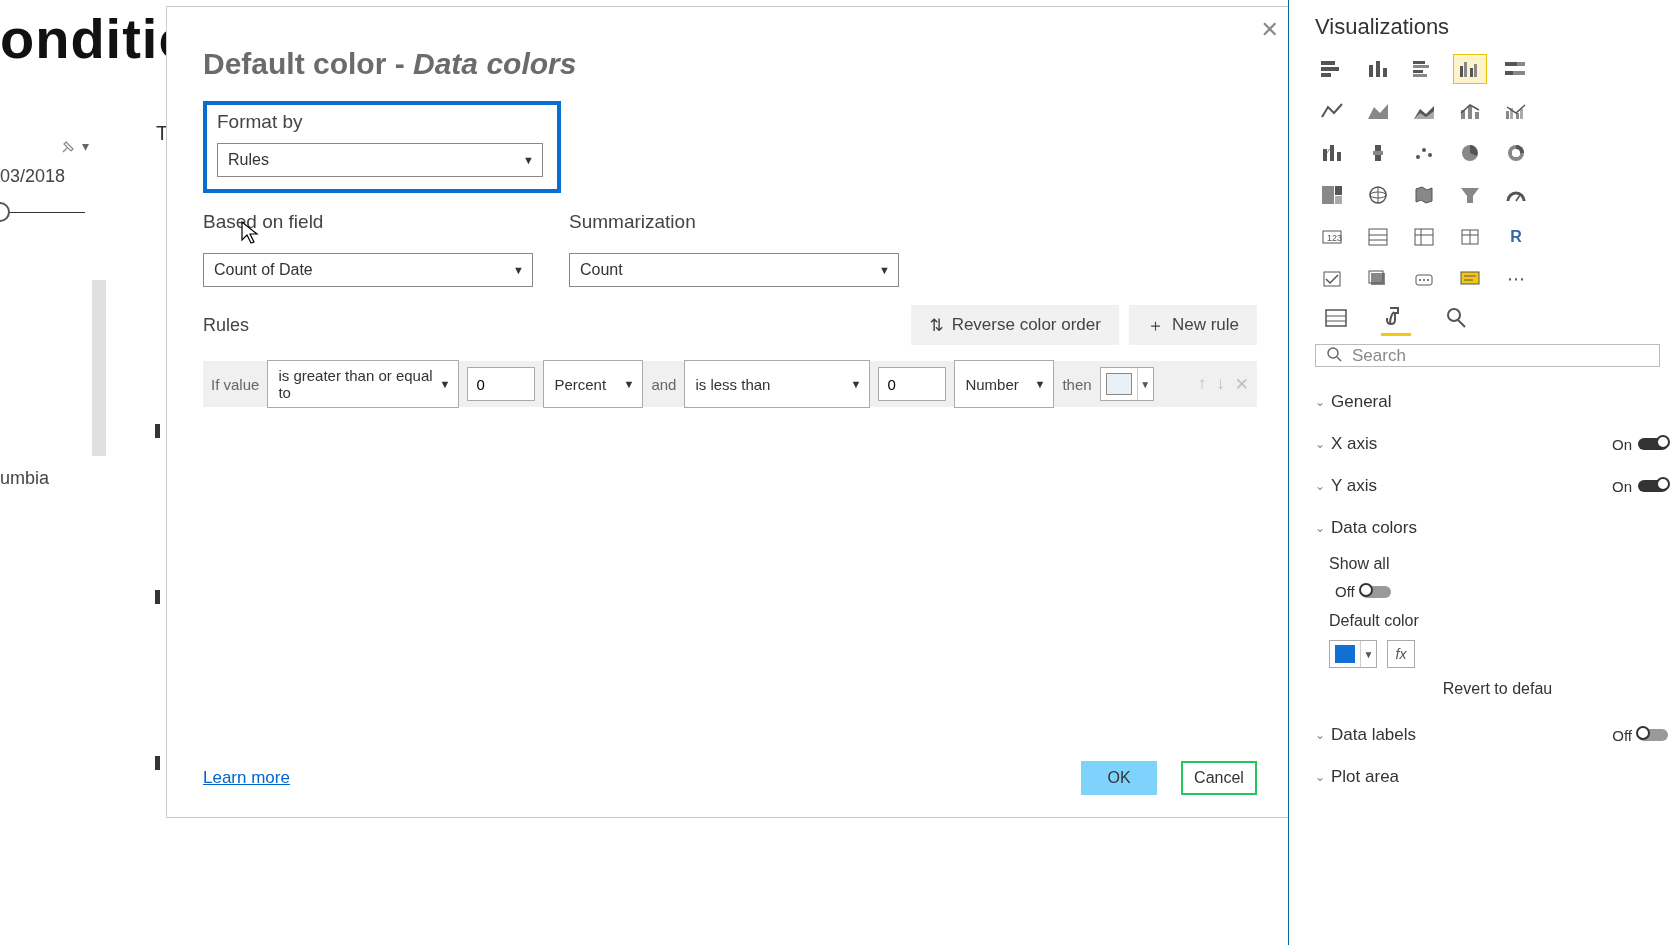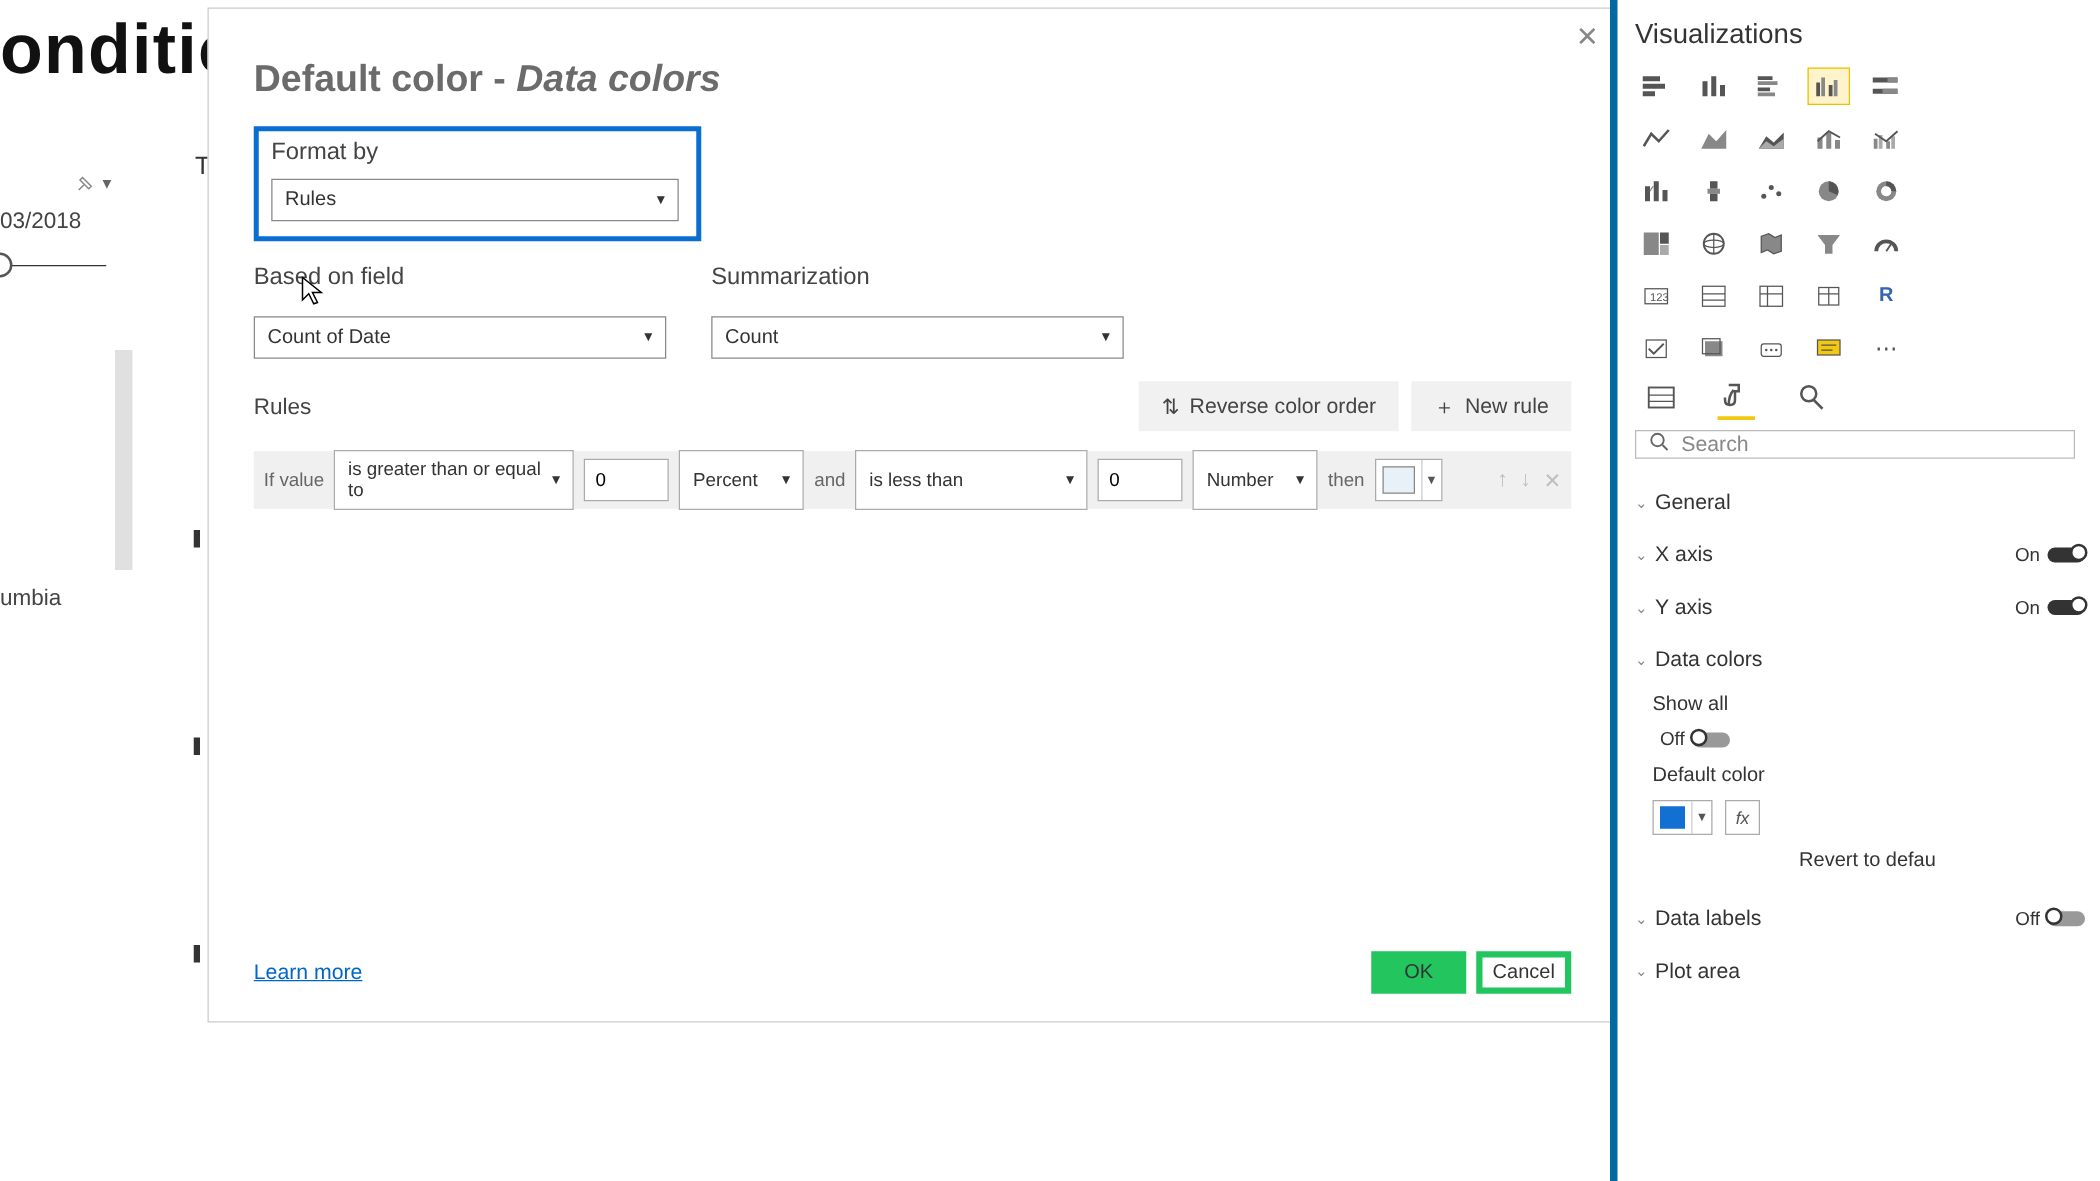--- a/index.html
+++ b/index.html
@@ -46,28 +46,28 @@
   .sel-unit { width: 72px; }
   .sel-unit2 { width: 74px; }
   .color-pick { display: flex; align-items: center; border: 1px solid #aaa; height: 34px; background: #fff; }
   .color-pick .swatch { width: 26px; height: 22px; border: 1px solid #888; margin: 0 5px; background: #e8f0f8; }
   .color-pick .dd { width: 16px; text-align: center; font-size: 10px; color: #555; border-left: 1px solid #ccc; height: 100%; display:flex; align-items:center; justify-content:center;}
   .row-actions { margin-left: auto; display: flex; gap: 10px; color: #bfbfbf; font-size: 17px; }
 
   .dialog-footer { position: absolute; left: 36px; right: 36px; bottom: 22px; display: flex; align-items: center; }
   .learn-more { color: #0066cc; text-decoration: underline; font-size: 17px; }
   .footer-gap { flex: 1; }
-  .btn-ok { background: #22c55e; border: none; height: 34px; width: 76px; font-size: 16px; color: #333; cursor: pointer; }
-  .btn-cancel { background: #fff; border: 5px solid #22c55e; height: 34px; width: 76px; font-size: 16px; color: #333; cursor: pointer; margin-left: 8px; }
+  .btn-ok { background: #7dd3fc; border: none; height: 34px; width: 76px; font-size: 16px; color: #333; cursor: pointer; }
+  .btn-cancel { background: #fff; border: 2px solid #22c55e; height: 34px; width: 76px; font-size: 16px; color: #333; cursor: pointer; margin-left: 24px; }
 
   
   .cursor { position: absolute; left: 240px; top: 220px; pointer-events: none; }
 
   
-  .viz-panel { position: absolute; left: 1288px; top: 0; width: 392px; height: 945px; border-left: 6px solid #0369a1; background: #fff; padding: 14px 0 0 14px; overflow:hidden; }
+  .viz-panel { position: absolute; left: 1288px; top: 0; width: 392px; height: 945px; border-left: 1px solid #0369a1; background: #fff; padding: 14px 0 0 26px; overflow:hidden; }
   .viz-title { font-size: 22px; color: #333; margin-bottom: 14px; }
   .viz-grid { display: grid; grid-template-columns: repeat(5, 34px); gap: 12px; }
   .viz-icon { width: 34px; height: 30px; display: flex; align-items: center; justify-content: center; font-size: 16px; color: #555; cursor: pointer; }
   .viz-icon.sel { background: #fff3cc; border: 1px solid #e6c200; }
   .viz-icon svg { width: 22px; height: 20px; }
 
   .tab-row { display: flex; gap: 30px; margin: 10px 0 12px 6px; }
   .tab-item { width: 30px; height: 28px; display:flex; align-items:center; justify-content:center; cursor:pointer; position:relative; }
   .tab-item.active::after { content:""; position:absolute; bottom:-4px; left:0; right:0; height:3px; background:#f2c811; }
 

